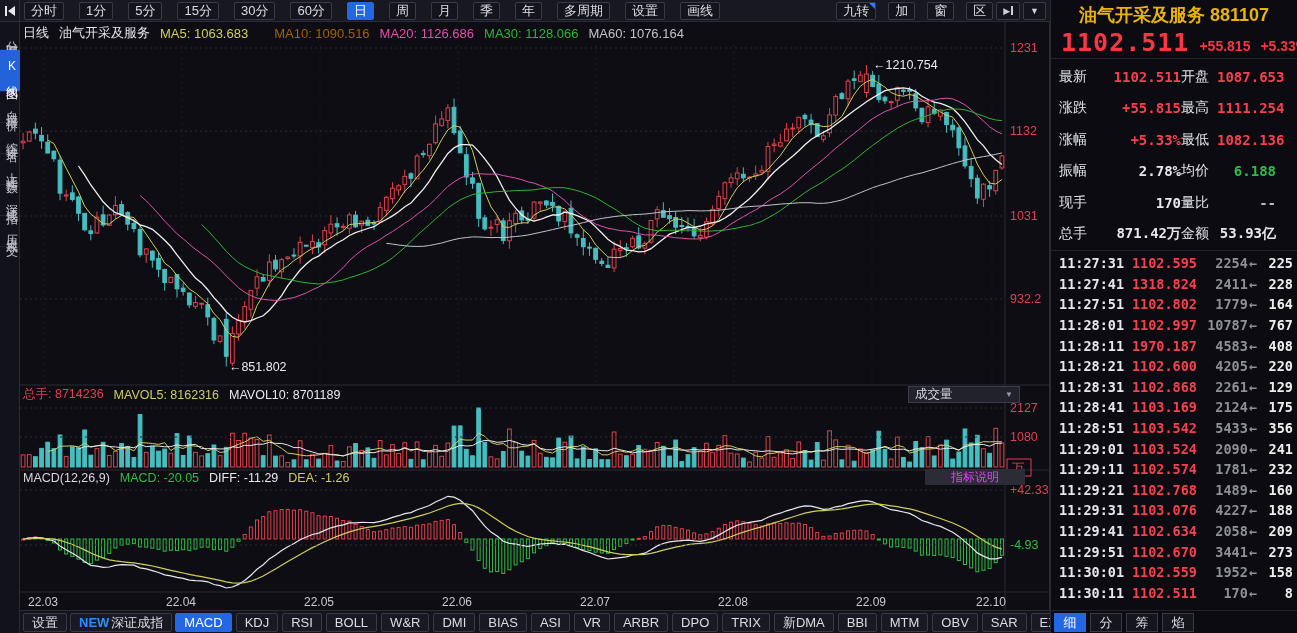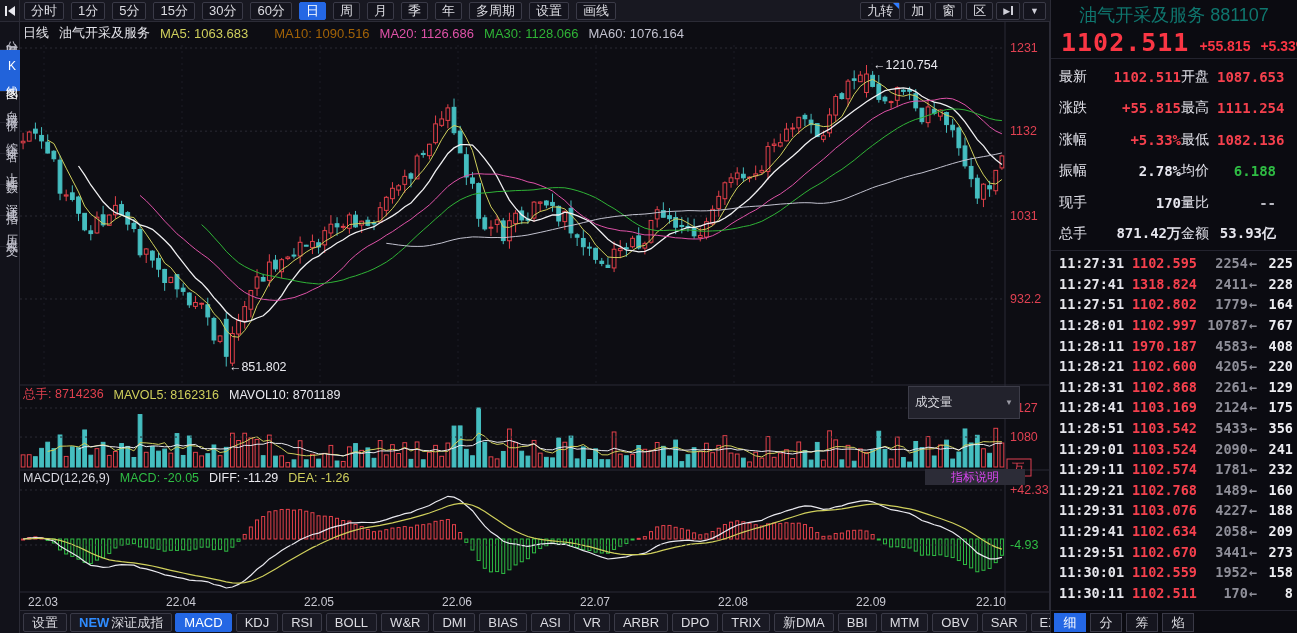--- a/index.html
+++ b/index.html
@@ -50,21 +50,21 @@
   .chart-region {
     position:absolute; left:20px; top:22px; width:1030px; height:588px;
     background:#0d0d13; border-right:1px solid #2b2b36;
   }
   .chart-region svg { position:absolute; left:0; top:0; }
   .overlay { position:absolute; display:flex; gap:10px; align-items:center; white-space:nowrap; }
   .hdr-main { left:3px; top:2px; font-size:13px; color:#e4e4ea; }
   .hdr-vol  { left:3px; top:364px; font-size:12.5px; }
   .hdr-macd { left:3px; top:449px; font-size:12.5px; }
   .vol-dropdown {
-    position:absolute; left:888px; top:364px; width:112px; height:33px;
+    position:absolute; left:888px; top:364px; width:112px; height:17px;
     background:#22222c; border:1px solid #3c3c48; color:#d8d8de;
     display:flex; align-items:center; justify-content:space-between; padding:0 6px; font-size:12.5px; cursor:pointer;
   }
   .vol-dropdown .dd-arrow { font-size:8px; color:#9a9aa4; }
   .ind-help {
     position:absolute; left:905px; top:447px; width:100px; height:16px;
     background:#2c2c37; color:#d946ef; font-size:12px;
     display:flex; align-items:center; justify-content:center; cursor:pointer;
   }
   
@@ -77,21 +77,21 @@
     background:#191923; border:1px solid #3a3a47; border-radius:2px;
     color:#dcdce2; font-size:13px; line-height:17px; padding:0 8px; height:19px; cursor:pointer; white-space:nowrap;
   }
   .bb-btn.active { background:#2467e4; border-color:#2467e4; color:#fff; }
   .bb-btn .new-badge { color:#2f8cff; font-weight:bold; margin-right:2px; }
   
   .right-panel {
     position:absolute; left:1050px; top:0; width:247px; height:633px;
     background:#0b0b11; border-left:1px solid #2b2b36;
   }
-  .rp-title { text-align:center; font-size:18px; font-weight:normal; color:#0f766e; padding-top:3px; height:27px; }
+  .rp-title { text-align:center; font-size:18px; font-weight:bold; color:#eab308; padding-top:3px; height:27px; }
   .rp-quote { display:flex; align-items:baseline; padding:1px 6px 0 10px; height:32px;
     border-bottom:1px solid #23232e; }
   .rp-price { font-family:"DejaVu Sans Mono",monospace; font-size:25px; font-weight:bold; color:#fa3644; letter-spacing:1px; }
   .rp-chg { color:#fa3644; font-size:14px; font-weight:bold; margin-left:10px; }
   .rp-pct { color:#fa3644; font-size:14px; font-weight:bold; margin-left:10px; }
   .rp-grid { padding:2px 21px 0 8px; border-bottom:1px solid #23232e; }
   .rp-row { display:grid; grid-template-columns:36px 86px 36px 1fr; align-items:center; height:31.5px; font-size:14px; }
   .rp-label { color:#e2e2ea; }
   .rp-val { text-align:right; font-family:"DejaVu Sans Mono",monospace; font-weight:bold; font-size:14px; }
   .c-red { color:#f5404d; } .c-green { color:#2fbd44; } .c-white { color:#e6e6ee; } .c-gray { color:#b9b9c2; }
@@ -113,38 +113,38 @@
 <body>
 
 <div class="app">
 
   <div class="corner">
     <span class="bar"></span>
     <span class="tri"></span>
   </div>
 
   <div class="topbar">
-    <div id="period-buttons" style="display:flex;gap:7px;">
+    <div id="period-buttons" style="display:flex;gap:15px;">
         <div class="tb-btn">分时</div>
         <div class="tb-btn">1分</div>
         <div class="tb-btn">5分</div>
         <div class="tb-btn">15分</div>
         <div class="tb-btn">30分</div>
         <div class="tb-btn">60分</div>
         <div class="tb-btn active">日</div>
         <div class="tb-btn">周</div>
         <div class="tb-btn">月</div>
         <div class="tb-btn">季</div>
         <div class="tb-btn">年</div>
         <div class="tb-btn">多周期</div>
         <div class="tb-btn">设置</div>
         <div class="tb-btn">画线</div>
       </div>
     <div class="tb-right">
-      <div id="tool-buttons" style="display:flex;gap:4px;">
+      <div id="tool-buttons" style="display:flex;gap:12px;">
           <div class="tb-btn">九转<span class="nine-corner"></span></div>
           <div class="tb-btn">加</div>
           <div class="tb-btn">窗</div>
           <div class="tb-btn">区</div>
         </div>
       <div class="tb-btn icon-btn">
         <span class="icon-glyph">▶</span>
         <span class="icon-bar"></span>
       </div>
       <div class="tb-btn icon-btn">

